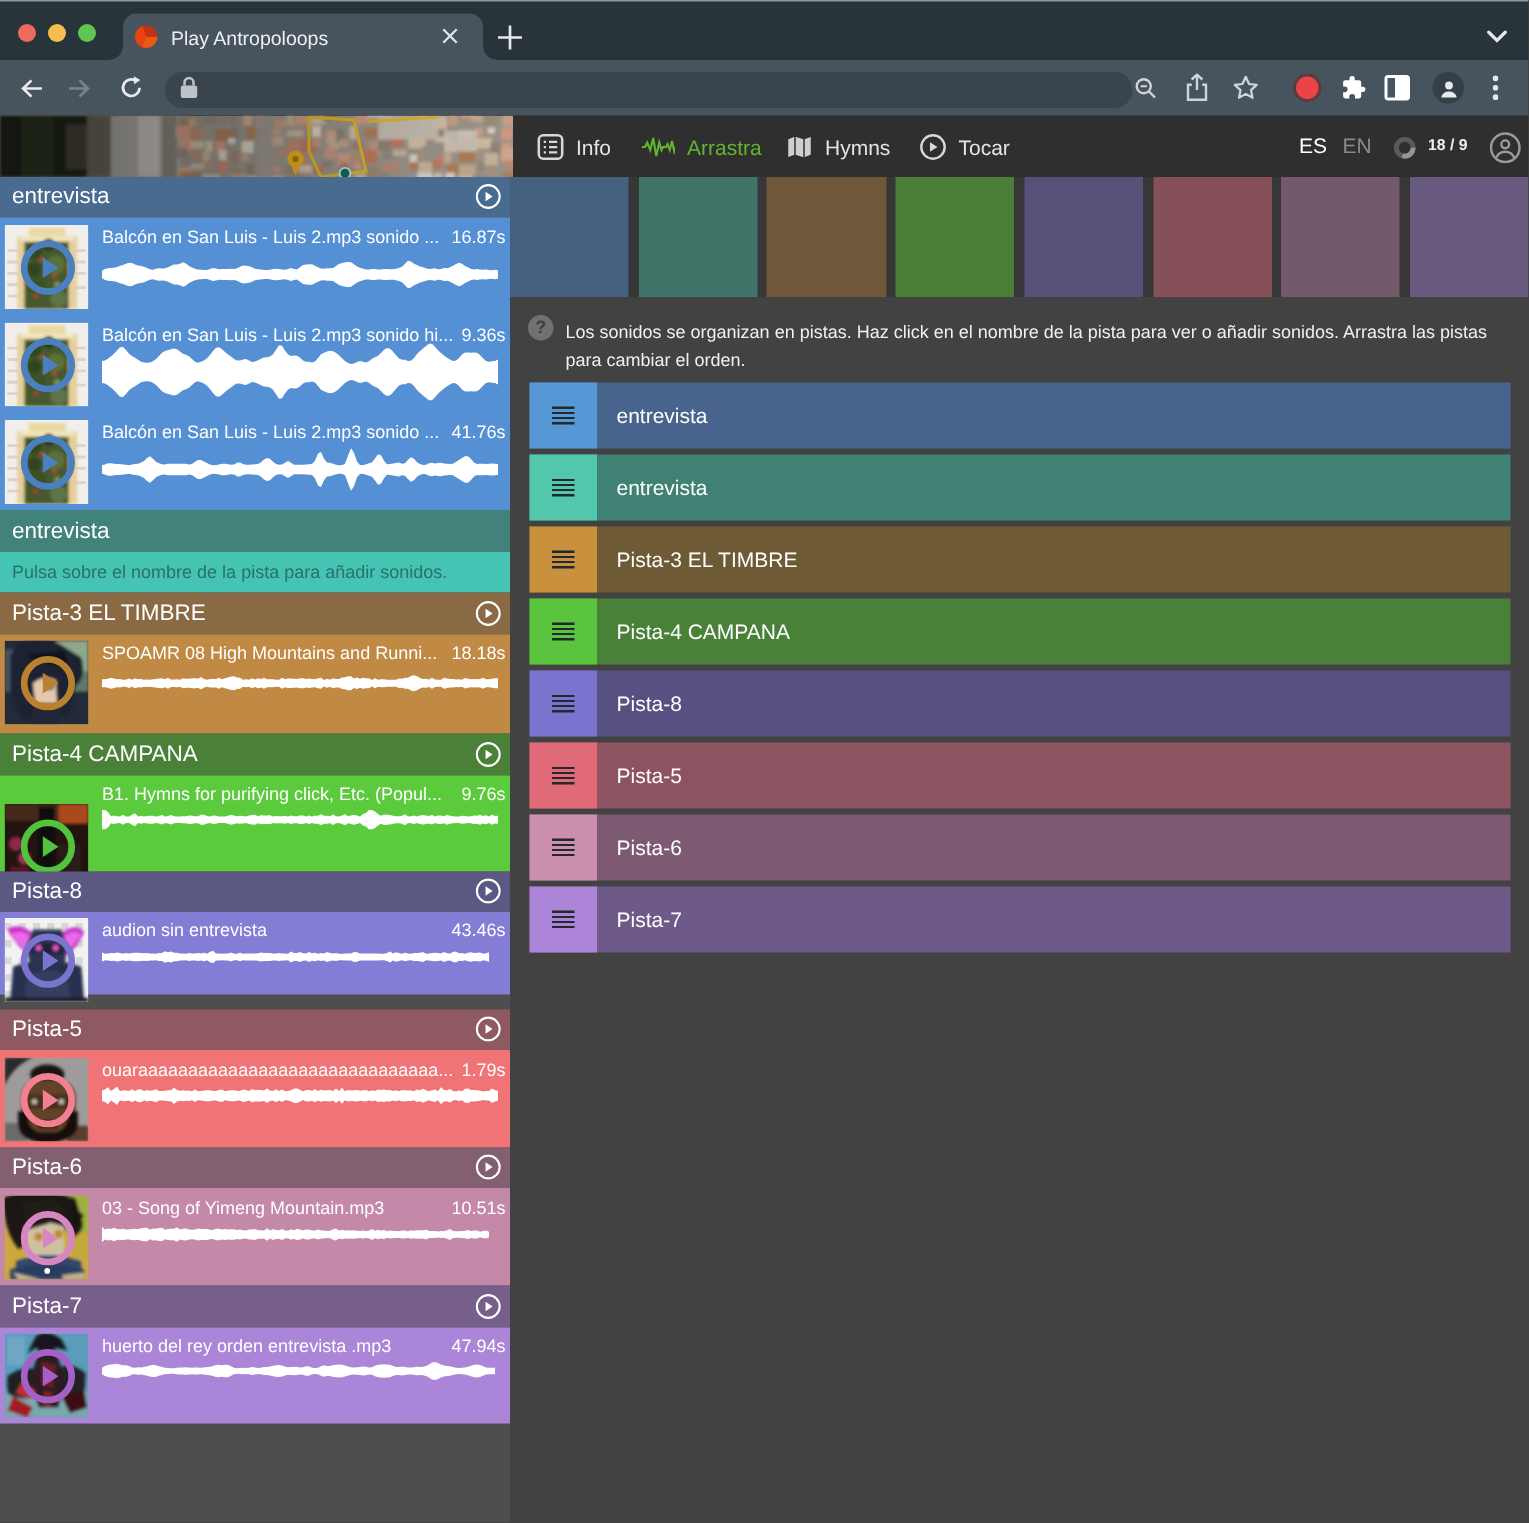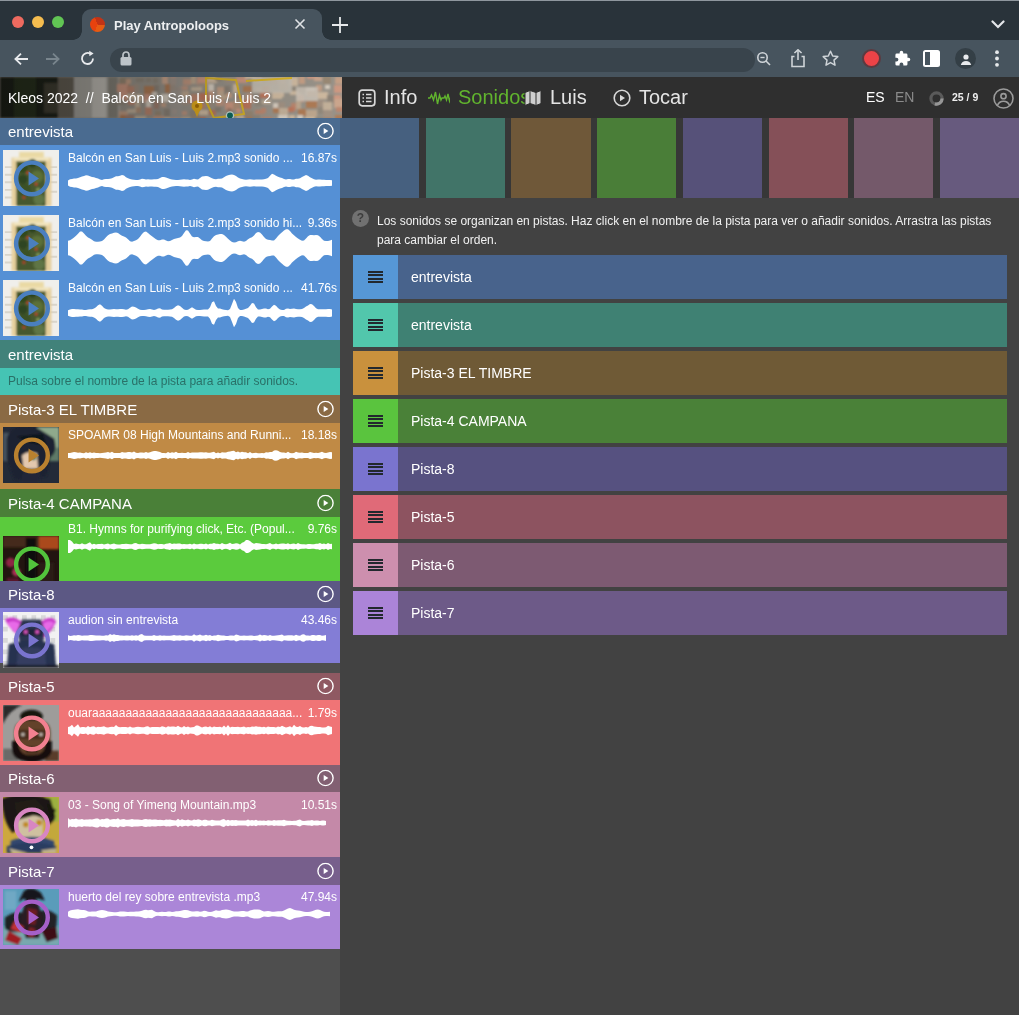--- a/index.html
+++ b/index.html
@@ -3,29 +3,29 @@
 <meta charset="utf-8">
 <style>
 * { margin:0; padding:0; box-sizing:border-box; }
 html,body { width:1019px; height:1015px; overflow:hidden; }
 body { font-family:"Liberation Sans", sans-serif; background:#424242; position:relative; }
 .abs { position:absolute; }
 
 #tabbar { left:0; top:0; width:1019px; height:40px; background:#29333a; }
 .tl { width:12px; height:12px; border-radius:50%; top:16px; }
 #tab { left:82px; top:9px; width:240px; height:31px; background:#47545e; border-radius:9px 9px 0 0; }
-#tabtitle { left:32px; top:9px; font-size:13px; color:#edeff1;font-weight:bold; }
+#tabtitle { left:32px; top:9px; font-size:13px; color:#edeff1; }
 #urlbar { left:0; top:40px; width:1019px; height:37px; background:#47545e; }
 #omnibox { left:110px; top:8px; width:645px; height:24px; border-radius:12px; background:#39444c; }
 .url1 { color:#e8eaed; } .url2 { color:#9aa6ad; }
 
 #appheader { left:0; top:77px; width:1019px; height:41px; background:#2f2f2f; }
 #headimg { left:0; top:0; width:342px; height:41px; overflow:hidden; }
 #headtitle { left:8px; top:13px; font-size:14px; color:#fff; white-space:nowrap; z-index:3; }
-.htab { top:0; height:41px; display:flex; align-items:center; gap:8px; color:#e4e4e4; font-size:20px;text-align:center; }
+.htab { top:0; height:41px; display:flex; align-items:center; gap:8px; color:#e4e4e4; font-size:14px;text-align:center; }
 .green { color:#61b42e; }
 
 #sidebar { left:0; top:118px; width:340px; height:897px; background:#4e4e4e; }
 .shead { left:0; width:340px; color:#fff; font-size:15px; }
 .shead .t { position:absolute; left:8px; top:50%; transform:translateY(-50%); }
 .sblock { left:0; width:340px; }
 .thumb { left:3px; width:56px; height:56px; overflow:hidden; }
 .ctitle { left:68px; width:269px; font-size:12px; color:#fff; display:flex; }
 .ctitle .n { flex:1 1 auto; white-space:nowrap; overflow:hidden; }
 .ctitle .d { flex:0 0 auto; padding-left:2px; }
@@ -291,54 +291,53 @@
           <rect x="296" y="10" width="22" height="14" fill="#d6cec2" opacity="0.85"></rect>
         </g>
         <path d="M206 1 L236 3 L244 37 L214 41 L206 24 Z" fill="none" stroke="#e2bc2a" stroke-width="2"></path>
         <path d="M246 4 L292 1" stroke="#e2bc2a" stroke-width="2"></path>
         <circle cx="197" cy="29" r="5.5" fill="#edb41f"></circle>
         <path d="M194 33 L197 40 L200 33 Z" fill="#edb41f"></path>
         <circle cx="197" cy="29" r="2" fill="#b07808"></circle>
         <circle cx="230" cy="38.5" r="3.6" fill="#0d6e62" stroke="#cfe8e2" stroke-width="1.3"></circle>
         <rect width="342" height="41" fill="url(#hov)"></rect>
       </svg></div>
-  <div class="abs" id="headtitle">Kleos 2022&nbsp; //&nbsp; Balcón en San Luis / Luis 2</div>
   <div class="abs htab" style="left:358px;">
       <svg width="18" height="18" viewBox="0 0 18 18">
         <rect x="1.2" y="1.2" width="15.6" height="15.6" rx="3" stroke="#d8d8d8" stroke-width="1.7" fill="none"></rect>
         <path d="M4.5 5.5 H6 M8 5.5 H13.5 M4.5 9 H6 M8 9 H13.5 M4.5 12.5 H6 M8 12.5 H13.5" stroke="#d8d8d8" stroke-width="1.5"></path>
       </svg>
       <span>Info</span>
     </div>
   <div class="abs htab" style="left:428px;">
       <svg width="22" height="16" viewBox="0 0 22 16">
         <path d="M0 8 h2 l1.5-3 2 5 2-8 2 12 2-9 1.5 5 1-2h2 l1-2 1.5 4 1.5-6 1.5 7 1-3h1.5" stroke="#61b42e" stroke-width="1.4" fill="none"></path>
       </svg>
-      <span class="green">Sonidos</span>
+      <span class="green">Arrastra</span>
     </div>
   <div class="abs htab" style="left:524px;">
       <svg width="18" height="16" viewBox="0 0 18 16">
         <path d="M1 2.5 L6 0.5 L12 2.5 L17 0.5 V13.5 L12 15.5 L6 13.5 L1 15.5 Z M6 0.5 V13.5 M12 2.5 V15.5" fill="#cfcfcf" stroke="#2f2f2f" stroke-width="1"></path>
       </svg>
-      <span>Luis</span>
+      <span>Hymns</span>
     </div>
   <div class="abs htab" style="left:613px;">
       <svg width="18" height="18" viewBox="0 0 18 18">
         <circle cx="9" cy="9" r="7.8" stroke="#d8d8d8" stroke-width="1.6" fill="none"></circle>
         <path d="M7 5.8 L12 9 L7 12.2 Z" fill="#d8d8d8"></path>
       </svg>
       <span>Tocar</span>
     </div>
   <div class="abs" style="left:866px;top:12px;font-size:14px;color:#fff;">ES</div>
   <div class="abs" style="left:895px;top:12px;font-size:14px;color:#8b8b8b;">EN</div>
   <svg class="abs" style="left:929px;top:14px" width="15" height="15" viewBox="0 0 15 15">
       <circle cx="7.5" cy="7.5" r="5.6" stroke="#5a5a5a" stroke-width="3.2" fill="none"></circle>
       <path d="M13.1 7.5 A5.6 5.6 0 0 1 5.9 12.86" stroke="#969696" stroke-width="3.2" fill="none"></path>
     </svg>
-  <div class="abs" style="left:952px;top:14px;font-size:10.5px;font-weight:bold;color:#efefef;">25 / 9</div>
+  <div class="abs" style="left:952px;top:14px;font-size:10.5px;font-weight:bold;color:#efefef;">18 / 9</div>
   <svg class="abs" style="left:993px;top:11px" width="21" height="21" viewBox="0 0 21 21">
       <circle cx="10.5" cy="10.5" r="9.5" stroke="#9b9b9b" stroke-width="1.6" fill="none"></circle>
       <circle cx="10.5" cy="8.2" r="2.6" stroke="#9b9b9b" stroke-width="1.6" fill="none"></circle>
       <path d="M4.5 17.2 a6.5 6.5 0 0 1 12 0" stroke="#9b9b9b" stroke-width="1.6" fill="none"></path>
     </svg>
 </div>
 
 <div class="abs" id="sidebar"></div>
 <div class="abs shead" style="top:117.5px;height:27.5px;background:#4a6b90">
     <span class="t" style="font-size:15px">entrevista</span>
@@ -707,21 +706,21 @@
           <path d="M28 40 L34 42 L32 52 L26 50 Z" fill="#7e2026"></path>
           <path d="M6 44 L20 52 L16 59 L2 54 Z" fill="#9e1a22"></path>
           <path d="M40 44 L56 40 L58 52 L46 56 Z" fill="#3c1016"></path>
           <path d="M12 34 L22 40 L18 46 L8 42 Z" fill="#c03038"></path>
         </g>
         <circle cx="30.5" cy="30" r="16.7" stroke="#a560c8" stroke-width="4.7" fill="none"></circle>
         <path d="M26.9 22.7 L37.9 30 L26.9 37.3 Z" fill="#a560c8"></path>
       </svg>
     </div>
     <div class="abs ctitle" style="top:5.4px">
-      <span class="n">huerto del rey sobre entrevista .mp3</span>
+      <span class="n">huerto del rey orden entrevista .mp3</span>
       <span class="d">47.94s</span>
     </div>
     <div class="abs" style="left:68px;top:20.4px;width:262px;height:18px">
       <svg width="262" height="18" viewBox="0 0 262 18" style="position:absolute">
         <path d="M0,6.8 L2,5.6 L4,5.0 L6,4.7 L8,4.5 L10,4.2 L12,4.7 L14,5.1 L16,5.1 L18,5.6 L20,6.6 L22,6.8 L24,6.5 L26,6.6 L28,6.4 L30,5.8 L32,5.3 L34,4.9 L36,5.2 L38,5.8 L40,6.4 L42,6.8 L44,7.0 L46,7.2 L48,7.2 L50,6.9 L52,6.6 L54,6.6 L56,6.5 L58,6.7 L60,6.9 L62,6.7 L64,6.7 L66,6.8 L68,6.6 L70,6.4 L72,6.2 L74,5.7 L76,5.0 L78,4.8 L80,5.2 L82,4.9 L84,4.8 L86,5.9 L88,6.9 L90,7.2 L92,7.0 L94,6.8 L96,7.0 L98,6.9 L100,6.4 L102,6.6 L104,7.0 L106,6.8 L108,6.3 L110,6.3 L112,6.0 L114,5.5 L116,5.1 L118,5.0 L120,5.3 L122,6.0 L124,6.5 L126,6.4 L128,6.2 L130,6.3 L132,6.7 L134,6.5 L136,5.8 L138,5.9 L140,6.8 L142,7.0 L144,6.8 L146,5.9 L148,5.2 L150,5.7 L152,5.7 L154,5.0 L156,4.8 L158,4.6 L160,4.8 L162,5.3 L164,6.0 L166,6.5 L168,6.6 L170,6.5 L172,6.3 L174,6.0 L176,6.1 L178,6.6 L180,6.5 L182,5.5 L184,4.9 L186,4.6 L188,4.5 L190,4.6 L192,4.8 L194,5.7 L196,6.4 L198,6.3 L200,6.0 L202,6.3 L204,6.7 L206,6.7 L208,6.5 L210,6.2 L212,6.3 L214,6.2 L216,5.6 L218,4.6 L220,3.4 L222,3.0 L224,3.7 L226,4.7 L228,5.3 L230,5.6 L232,5.8 L234,6.3 L236,6.8 L238,7.0 L240,6.9 L242,6.7 L244,6.2 L246,5.5 L248,4.8 L250,4.6 L252,5.0 L254,5.9 L256,6.7 L258,6.9 L260,6.9 L262,6.8 L262,11.2 L260,11.1 L258,11.1 L256,11.3 L254,12.1 L252,13.0 L250,13.4 L248,13.2 L246,12.5 L244,11.8 L242,11.3 L240,11.1 L238,11.0 L236,11.2 L234,11.7 L232,12.2 L230,12.4 L228,12.7 L226,13.3 L224,14.3 L222,15.0 L220,14.6 L218,13.4 L216,12.4 L214,11.8 L212,11.7 L210,11.8 L208,11.5 L206,11.3 L204,11.3 L202,11.7 L200,12.0 L198,11.7 L196,11.6 L194,12.3 L192,13.2 L190,13.4 L188,13.5 L186,13.4 L184,13.1 L182,12.5 L180,11.5 L178,11.4 L176,11.9 L174,12.0 L172,11.7 L170,11.5 L168,11.4 L166,11.5 L164,12.0 L162,12.7 L160,13.2 L158,13.4 L156,13.2 L154,13.0 L152,12.3 L150,12.3 L148,12.8 L146,12.1 L144,11.2 L142,11.0 L140,11.2 L138,12.1 L136,12.2 L134,11.5 L132,11.3 L130,11.7 L128,11.8 L126,11.6 L124,11.5 L122,12.0 L120,12.7 L118,13.0 L116,12.9 L114,12.5 L112,12.0 L110,11.7 L108,11.7 L106,11.2 L104,11.0 L102,11.4 L100,11.6 L98,11.1 L96,11.0 L94,11.2 L92,11.0 L90,10.8 L88,11.1 L86,12.1 L84,13.2 L82,13.1 L80,12.8 L78,13.2 L76,13.0 L74,12.3 L72,11.8 L70,11.6 L68,11.4 L66,11.2 L64,11.3 L62,11.3 L60,11.1 L58,11.3 L56,11.5 L54,11.4 L52,11.4 L50,11.1 L48,10.8 L46,10.8 L44,11.0 L42,11.2 L40,11.6 L38,12.2 L36,12.8 L34,13.1 L32,12.7 L30,12.2 L28,11.6 L26,11.4 L24,11.5 L22,11.2 L20,11.4 L18,12.4 L16,12.9 L14,12.9 L12,13.3 L10,13.8 L8,13.5 L6,13.3 L4,13.0 L2,12.4 L0,11.2 Z" fill="#fff"></path>
       </svg>
     </div>
   </div>
 
 <div class="abs" style="left:340px;top:118px;width:679px;height:80px;background:#373737"></div>

